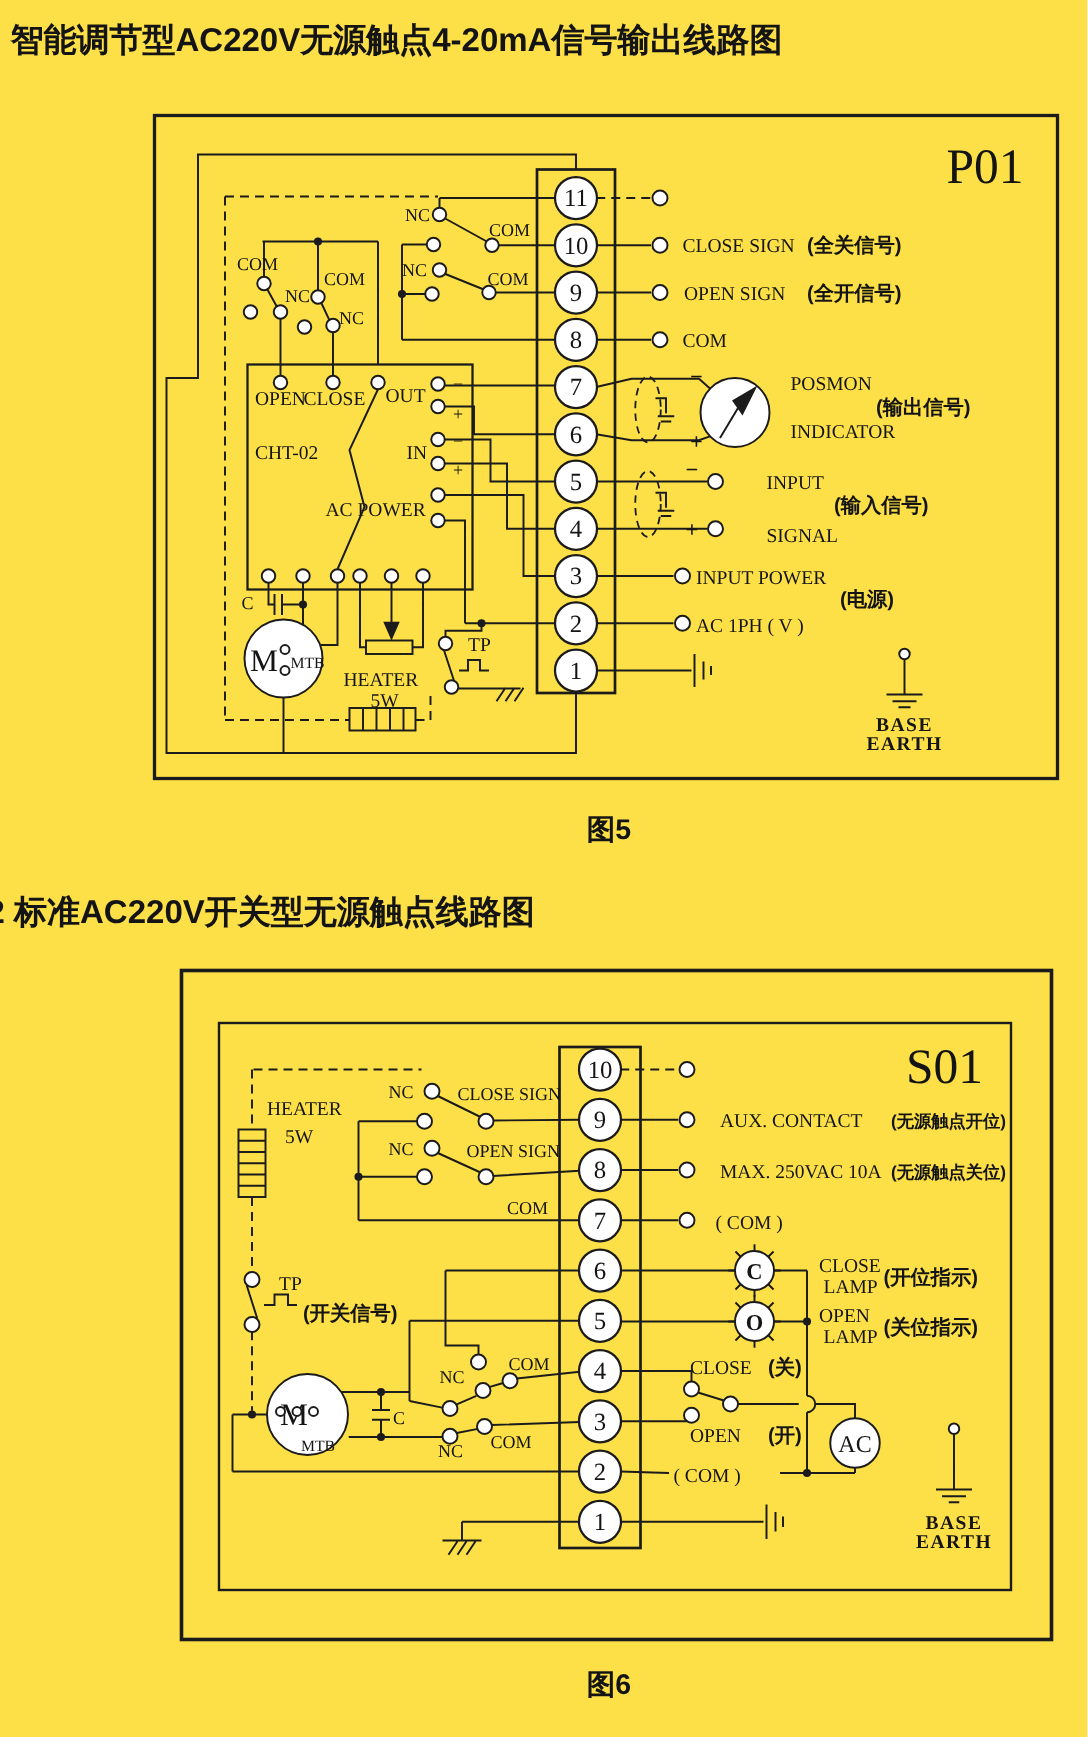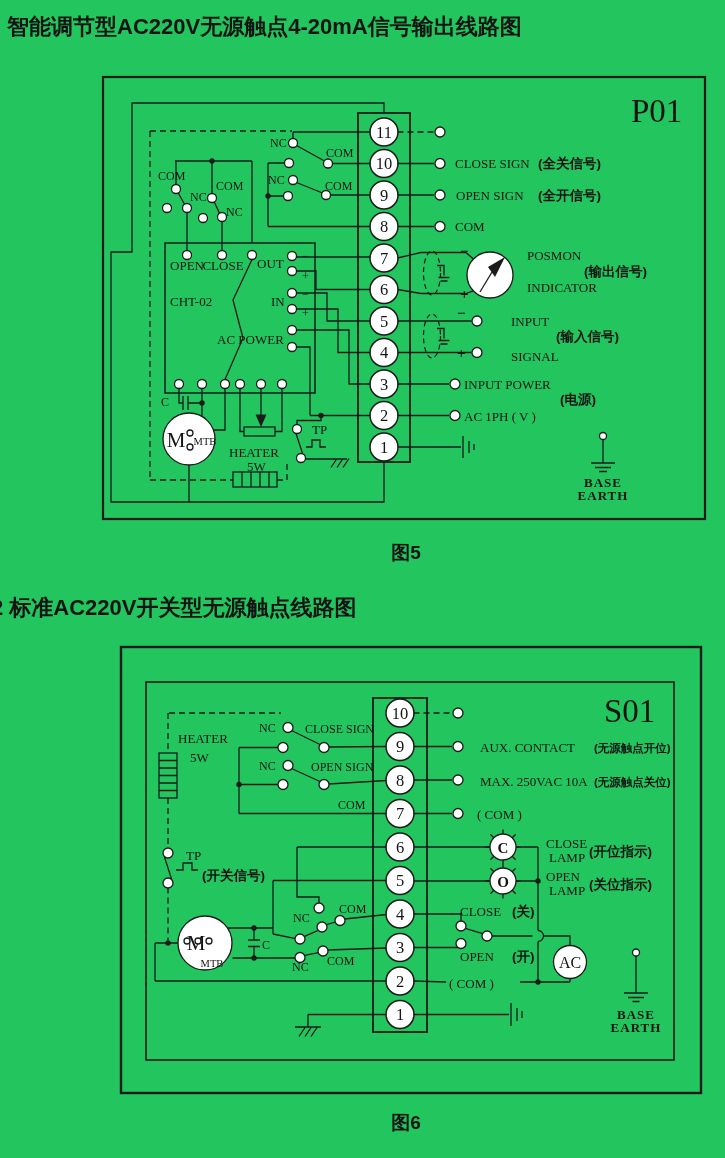--- a/index.html
+++ b/index.html
@@ -1,16 +1,16 @@
 <!DOCTYPE html>
 <html><head>
 <meta charset="utf-8">
 <style>
   html,body{margin:0;padding:0;background:#ffffff;}
-  #page{position:relative;width:725px;height:1158px;background:#22c55e;overflow:hidden;
+  #page{position:relative;width:725px;height:1158px;background:#fde047;overflow:hidden;
         font-family:"Liberation Serif", serif;}
   svg{position:absolute;left:0;top:0;}
   svg text{fill:#141414;}
   .en{font-family:"Liberation Serif", serif;font-size:13px;}
   .en-sm{font-family:"Liberation Serif", serif;font-size:12px;}
   .cn{font-family:"Liberation Sans", sans-serif;font-size:13.5px;font-weight:bold;}
   .cn-sm{font-family:"Liberation Sans", sans-serif;font-size:11.5px;font-weight:bold;}
   .title{font-family:"Liberation Sans", sans-serif;font-size:22px;font-weight:bold;}
   .caption{font-family:"Liberation Sans", sans-serif;font-size:19px;font-weight:bold;}
   .model{font-family:"Liberation Serif", serif;font-size:33px;}

